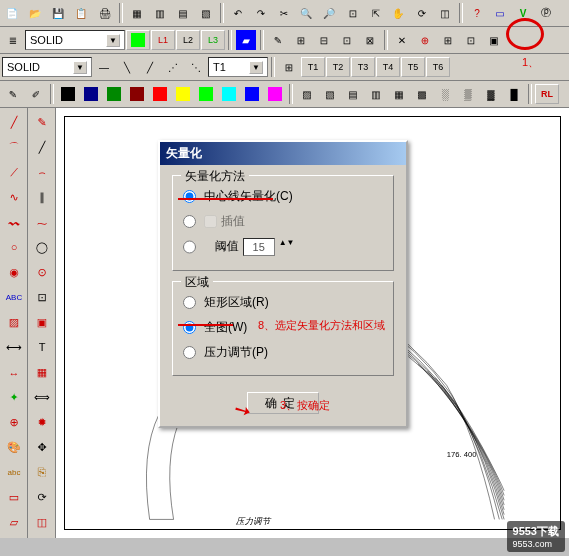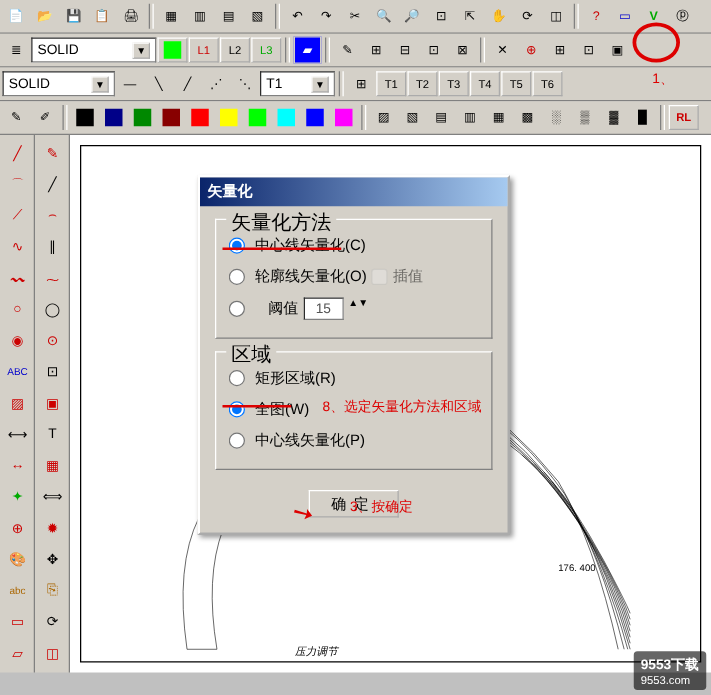--- a/index.html
+++ b/index.html
@@ -13,21 +13,21 @@
 .color-sq { width: 14px; height: 14px; display: inline-block; }
 .main-area { display: flex; height: calc(100% - 126px); }
 .side-toolbar { width: 28px; background: #d4d0c8; border-right: 1px solid #808080; display: flex; flex-direction: column; gap: 1px; padding: 2px; }
 .side-btn { width: 24px; height: 24px; background: #d4d0c8; border: 1px solid #d4d0c8; display: flex; align-items: center; justify-content: center; font-size: 11px; cursor: pointer; }
 .canvas { flex: 1; background: #fff; position: relative; overflow: hidden; }
 .canvas-content { position: absolute; inset: 8px; border: 1px solid #000; background: #fff; }
 .dialog { position: absolute; left: 158px; top: 140px; width: 250px; background: #d4d0c8; border: 2px outset #fff; box-shadow: 2px 2px 4px rgba(0,0,0,0.4); z-index: 100; }
 .dialog-title { background: linear-gradient(to right, #0a246a, #a6caf0); color: #fff; padding: 3px 6px; font-size: 12px; font-weight: bold; }
 .dialog-body { padding: 10px 12px; }
 .groupbox { border: 1px solid #808080; border-top-color: #fff; border-left-color: #fff; padding: 8px 10px 10px; margin-bottom: 10px; position: relative; }
-.groupbox-title { position: absolute; top: -8px; left: 8px; background: #d4d0c8; padding: 0 4px; font-size: 16px; }
+.groupbox-title { position: absolute; top: -8px; left: 8px; background: #d4d0c8; padding: 0 4px; font-size: 12px; }
 .radio-row { display: flex; gap: 4px; padding: 4px 0; font-size: 12px; }
 .radio-row input[type="radio"] { margin-right: 4px; }
 .dialog-buttons { display: flex; justify-content: space-around; padding: 6px 0 2px; }
 .dlg-btn { width: 72px; height: 22px; background: #d4d0c8; border: 1px outset #fff; font-size: 12px; cursor: pointer; letter-spacing: 6px; padding-left: 0; }
 .red-circle { position: absolute; right: 25px; top: 18px; width: 38px; height: 32px; border: 3px solid #d00; border-radius: 50%; z-index: 200; pointer-events: none; }
 .annotation { color: #d00; font-size: 11px; position: absolute; z-index: 150; }
 .underline-red { position: absolute; height: 2px; background: #d00; z-index: 150; }
 .arrow-red { position: absolute; z-index: 150; color: #d00; font-size: 20px; transform: rotate(-30deg); }
 .watermark { position: absolute; right: 4px; bottom: 4px; background: rgba(0,0,0,0.6); color: #fff; font-size: 11px; padding: 3px 6px; border-radius: 3px; z-index: 300; }
 .inline-input { width: 32px; height: 18px; background: #fff; border: 1px inset #808080; font-size: 11px; text-align: center; }
@@ -239,21 +239,20 @@
   <div class="dialog-title">矢量化</div>
   <div class="dialog-body">
     <div class="groupbox">
       <div class="groupbox-title">矢量化方法</div>
       <div class="radio-row">
         <input type="radio" name="method" checked="" style="">
         <span>中心线矢量化(C)</span>
       </div>
       <div class="radio-row">
         <input type="radio" name="method" style="">
-        <span>轮廓线矢量化(O)</span>
         <input type="checkbox" disabled="" class="checkbox-dis" style="">
         <span class="checkbox-dis">插值</span>
       </div>
       <div class="radio-row">
         <input type="radio" name="method" style="">
         &nbsp;&nbsp;
         <span>阈值</span>
         <input class="inline-input" disabled="" value="15" style="">
         <span style="font-size:8px">▲▼</span>
       </div>
@@ -263,21 +262,21 @@
       <div class="radio-row">
         <input type="radio" name="area" style="">
         <span>矩形区域(R)</span>
       </div>
       <div class="radio-row">
         <input type="radio" name="area" checked="" style="">
         <span>全图(W)</span>
       </div>
       <div class="radio-row">
         <input type="radio" name="area" style="">
-        <span>中心线矢量化(P)</span>
+        <span>压力调节(P)</span>
       </div>
     </div>
     <div class="dialog-buttons">
       <button class="dlg-btn">确定</button>
     </div>
   </div>
 </div>
 
 <div class="red-circle"></div>
 <div class="annotation" style="right:30px;top:55px">1、</div>

